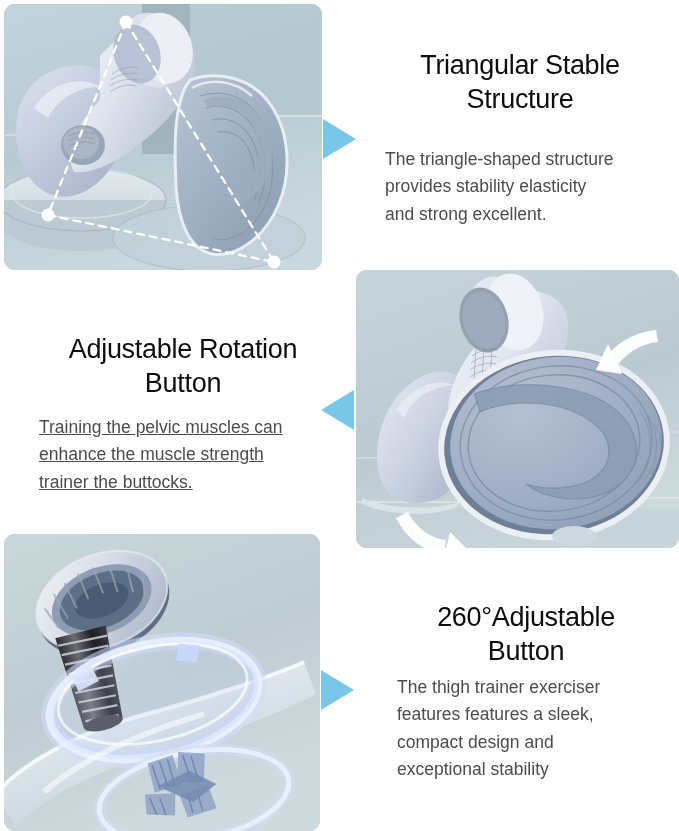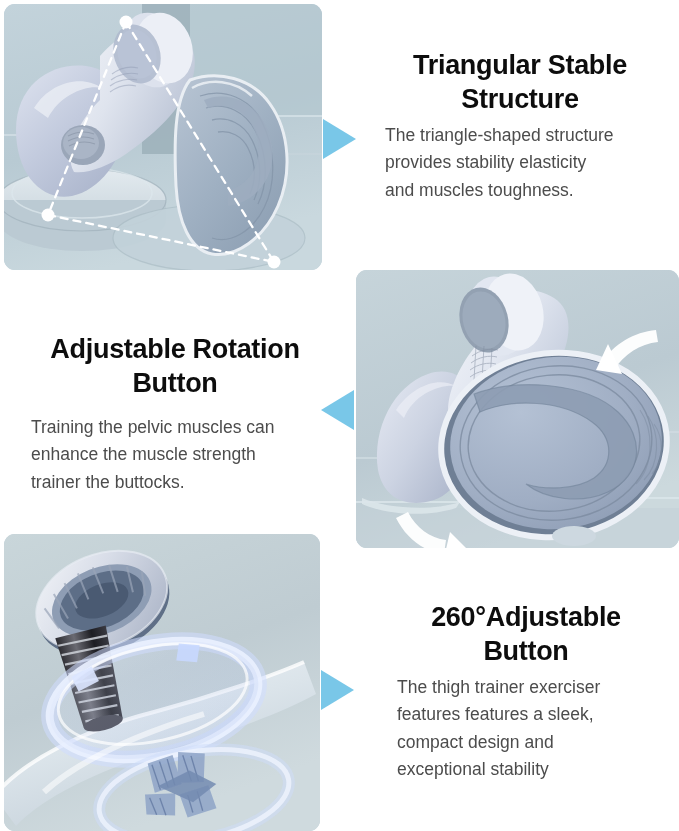--- a/index.html
+++ b/index.html
@@ -24,21 +24,21 @@
     background: #bccfd8;
   }
 
   
   .feature-text {
     position: absolute;
   }
   .feature-title {
     margin: 0;
     text-align: center;
-    font-weight: bold;
+    font-weight: normal;
     font-size: 27px;
     line-height: 34px;
     color: #0d0d0d;
     letter-spacing: -0.3px;
   }
   .feature-body {
     margin: 0;
     text-align: left;
     font-size: 17.5px;
     line-height: 27.4px;
@@ -66,24 +66,24 @@
   
   #panel-1 { left: 4px; top: 4px; width: 318px; height: 266px; }
   #panel-2 { left: 356px; top: 270px; width: 323px; height: 278px; }
   #panel-3 { left: 4px; top: 534px; width: 316px; height: 297px; }
 
   .art { position: absolute; inset: 0; }
   .art svg { display: block; width: 100%; height: 100%; }
 
   
   #text-1 { left: 372px; top: 48px; width: 296px; }
-  #text-1 .feature-body { margin-top: 6px; padding-left: 13px; }
-
-  #text-2 { left: 18px; top: 332px; width: 314px; }
-  #text-2 .feature-body { margin-top: 14px; padding-left: 13px; }
+  #text-1 .feature-body { margin-top: 30px; padding-left: 13px; }
+
+  #text-2 { left: 26px; top: 332px; width: 314px; }
+  #text-2 .feature-body { margin-top: 14px; padding-left: 13px; text-decoration: underline; }
 
   #text-3 { left: 384px; top: 600px; width: 284px; }
   #text-3 .feature-body { margin-top: 6px; padding-left: 13px; }
 
   #arrow-1 { left: 323px; top: 119px; }
   #arrow-2 { left: 321px; top: 390px; }
   #arrow-3 { left: 321px; top: 670px; }
 </style>
 </head>
 <body>
@@ -202,21 +202,21 @@
 <div class="arrow right" id="arrow-1"></div>
 
 <div class="feature-text" id="text-1">
   <h2 class="feature-title">
     <span>Triangular Stable</span><br>
     <span>Structure</span>
   </h2>
   <p class="feature-body">
     <span>The triangle-shaped structure</span><br>
     <span>provides stability elasticity</span><br>
-    <span>and muscles toughness.</span>
+    <span>and strong excellent.</span>
   </p>
 </div>
 
 <div class="feature-text" id="text-2">
   <h2 class="feature-title">
     <span>Adjustable Rotation</span><br>
     <span>Button</span>
   </h2>
   <p class="feature-body">
     <span>Training the pelvic muscles can</span><br>

